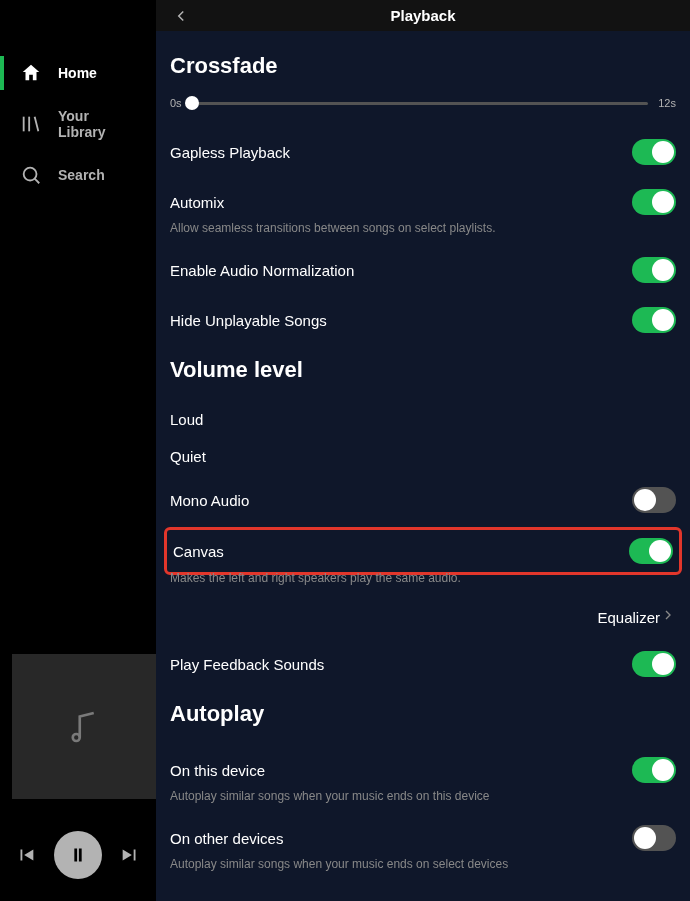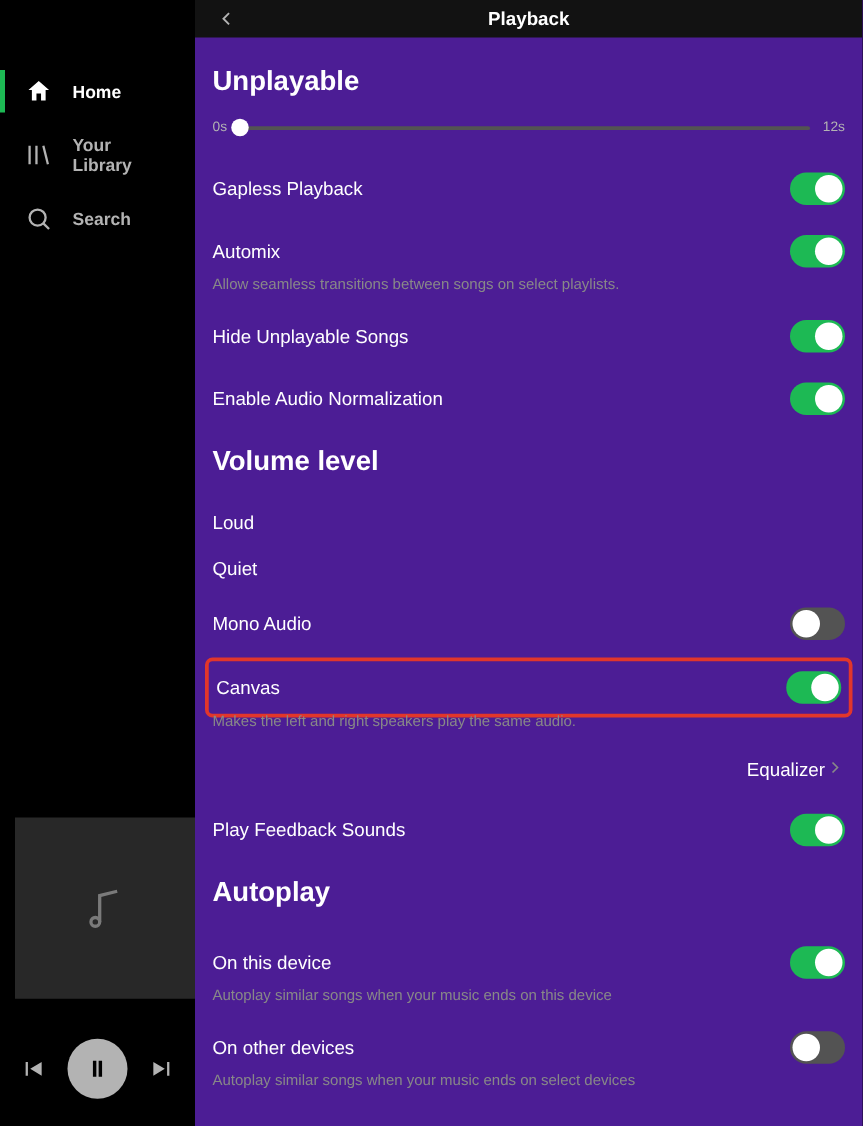--- a/index.html
+++ b/index.html
@@ -69,21 +69,21 @@
   }
   .play-btn {
     width: 48px; height: 48px;
     border-radius: 50%;
     background: #b3b3b3;
     display:flex; align-items:center; justify-content:center;
     cursor:pointer;
   }
   .main {
     flex: 1;
-    background: #4c1d95;
+    background: #0f172a;
     display: flex;
     flex-direction: column;
     overflow-y: auto;
   }
   .header {
     height: 46px;
     display: flex;
     align-items: center;
     justify-content: center;
     position: relative;
@@ -251,21 +251,21 @@
     <div class="back-btn">
       <svg viewBox="0 0 24 24" width="18" height="18" fill="none" stroke="currentColor" stroke-width="2">
           <polyline points="15 18 9 12 15 6"></polyline>
         </svg>
     </div>
     <div class="header-title">Playback</div>
   </div>
 
   <div class="content">
 
-    <div class="section-title">Unplayable</div>
+    <div class="section-title">Crossfade</div>
     <div class="slider-row">
       <span class="slider-label">0s</span>
       <div class="slider">
         <div class="slider-thumb"></div>
       </div>
       <span class="slider-label">12s</span>
     </div>
 
     <div class="setting-row">
       <span class="setting-label">Gapless Playback</span>
@@ -276,28 +276,28 @@
 
     <div class="setting-row">
       <span class="setting-label">Automix</span>
       <div class="toggle on">
           <div class="knob"></div>
         </div>
     </div>
     <div class="setting-desc">Allow seamless transitions between songs on select playlists.</div>
 
     <div class="setting-row">
+      <span class="setting-label">Enable Audio Normalization</span>
+      <div class="toggle on">
+          <div class="knob"></div>
+        </div>
+    </div>
+
+    <div class="setting-row">
       <span class="setting-label">Hide Unplayable Songs</span>
-      <div class="toggle on">
-          <div class="knob"></div>
-        </div>
-    </div>
-
-    <div class="setting-row">
-      <span class="setting-label">Enable Audio Normalization</span>
       <div class="toggle on">
           <div class="knob"></div>
         </div>
     </div>
 
     <div class="section-title">Volume level</div>
 
     <div class="radio-row">
       <span class="setting-label">Loud</span>
     </div>

